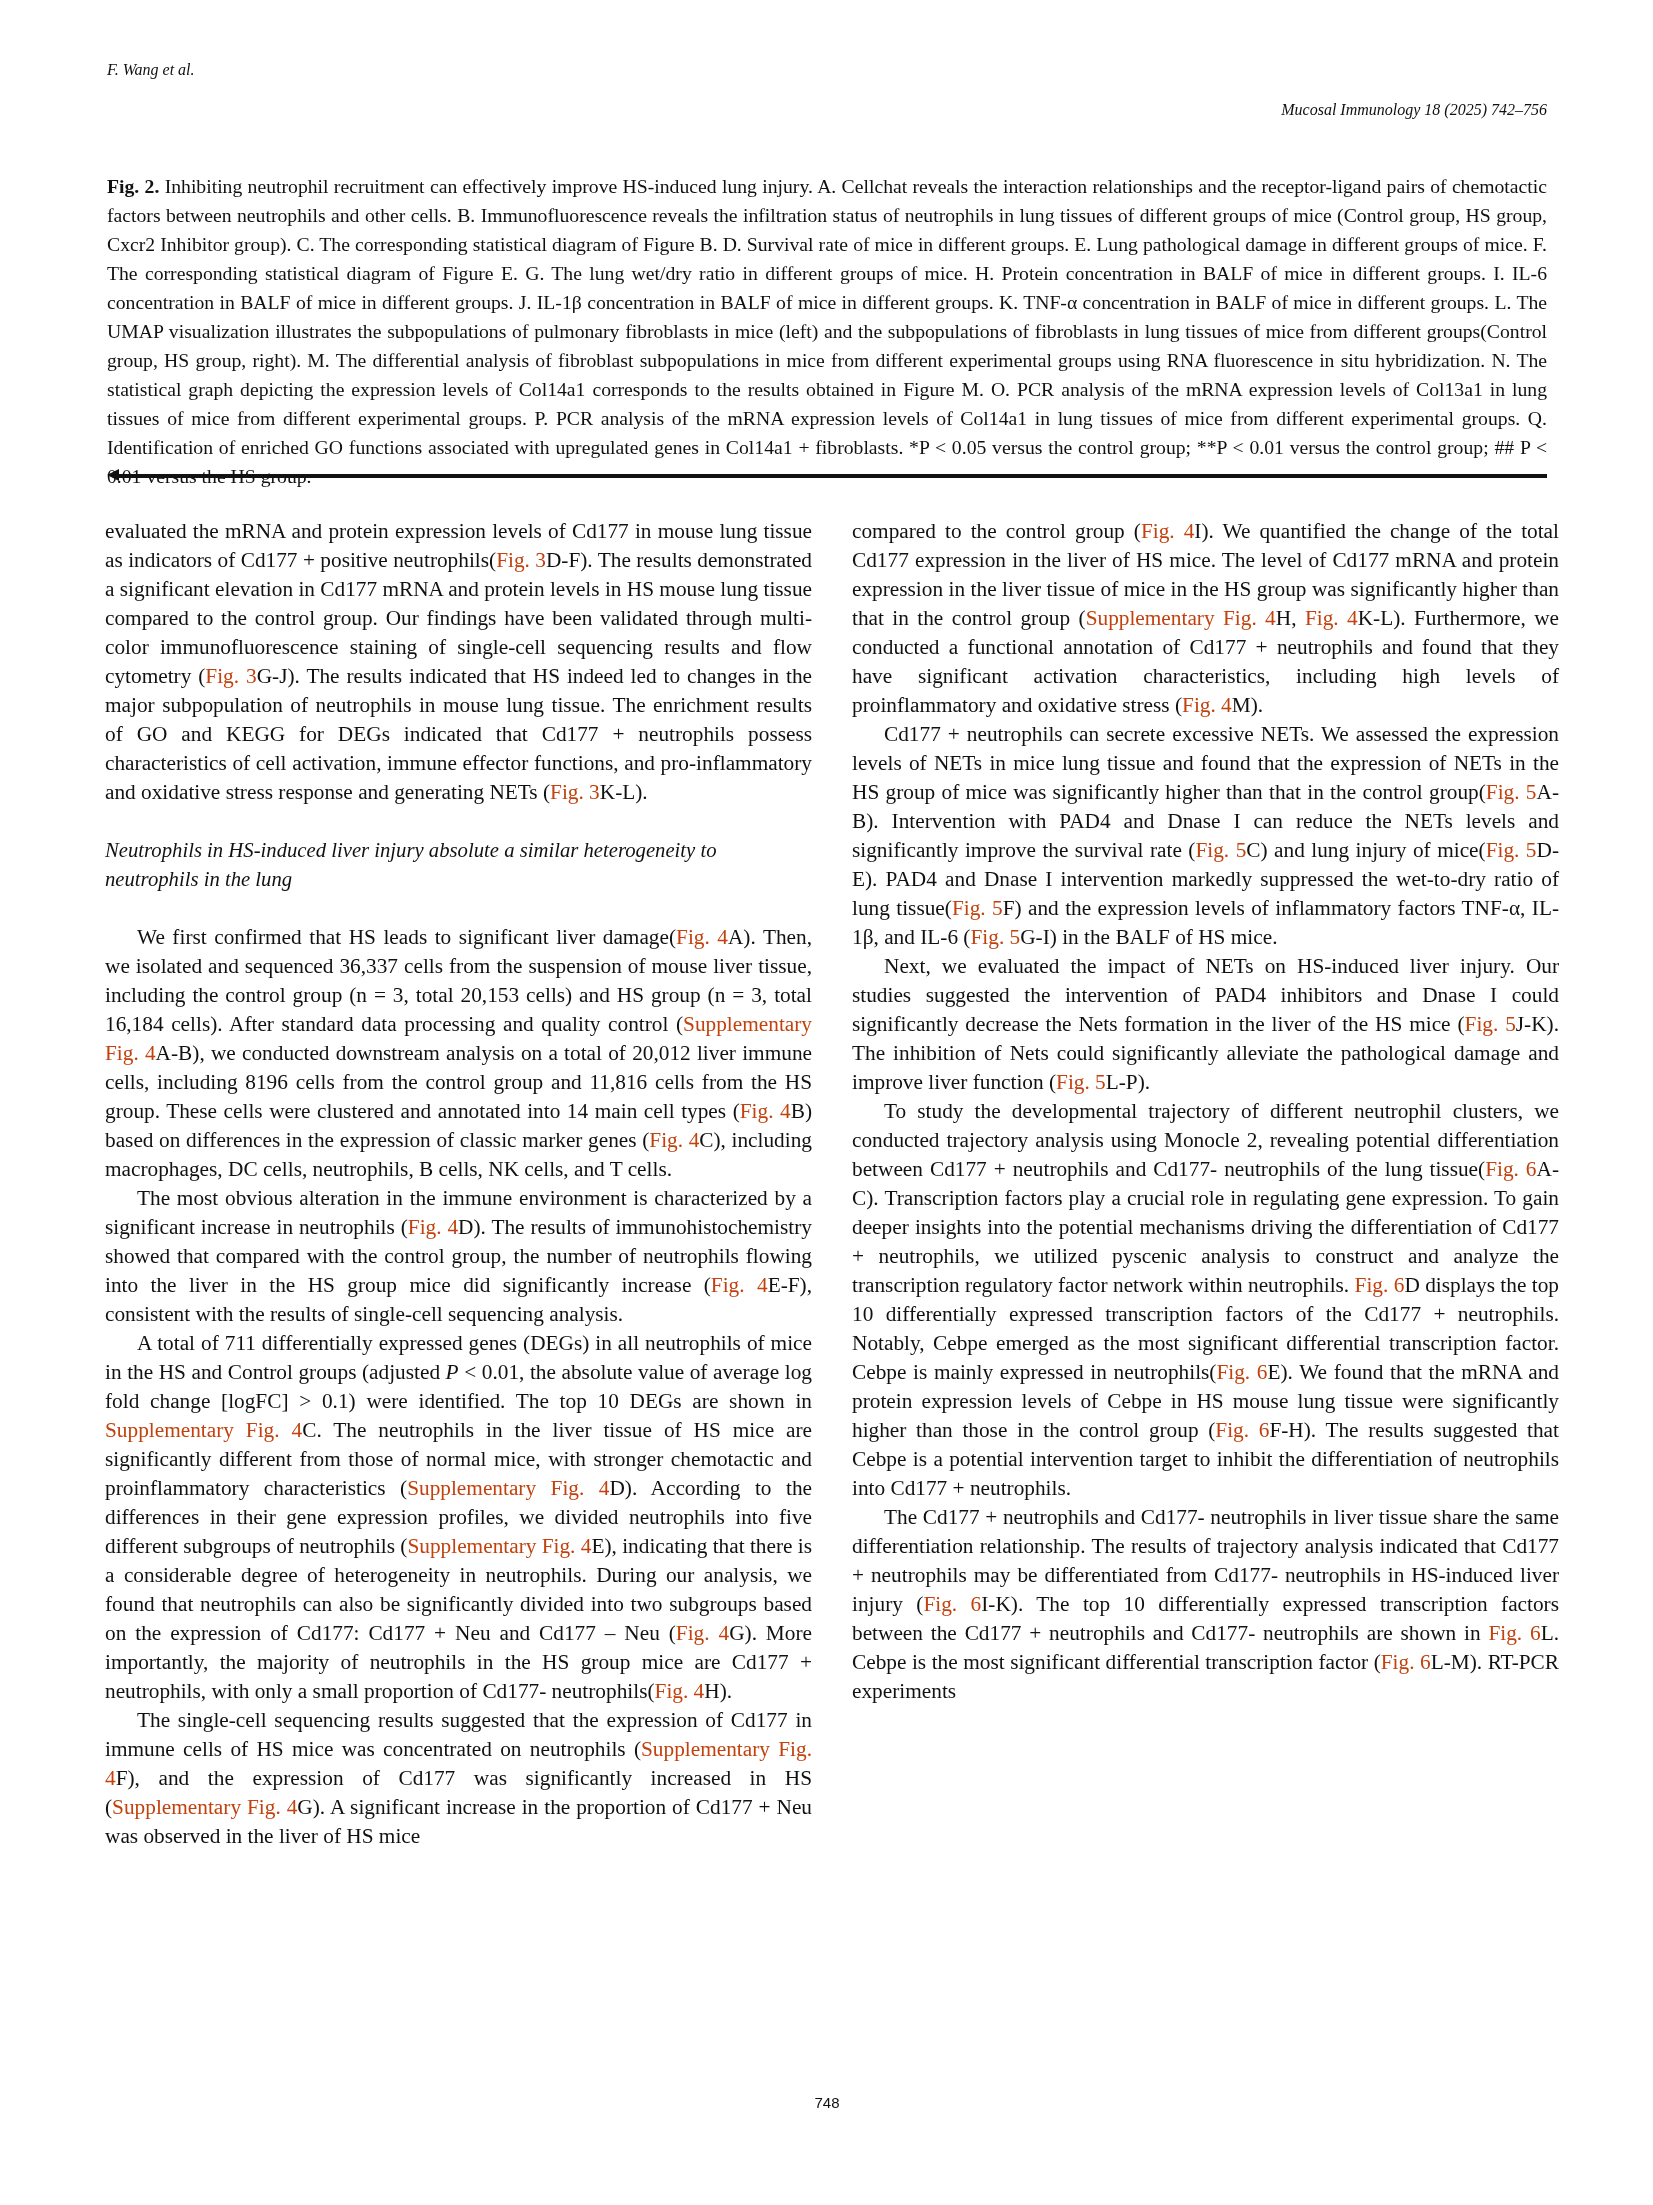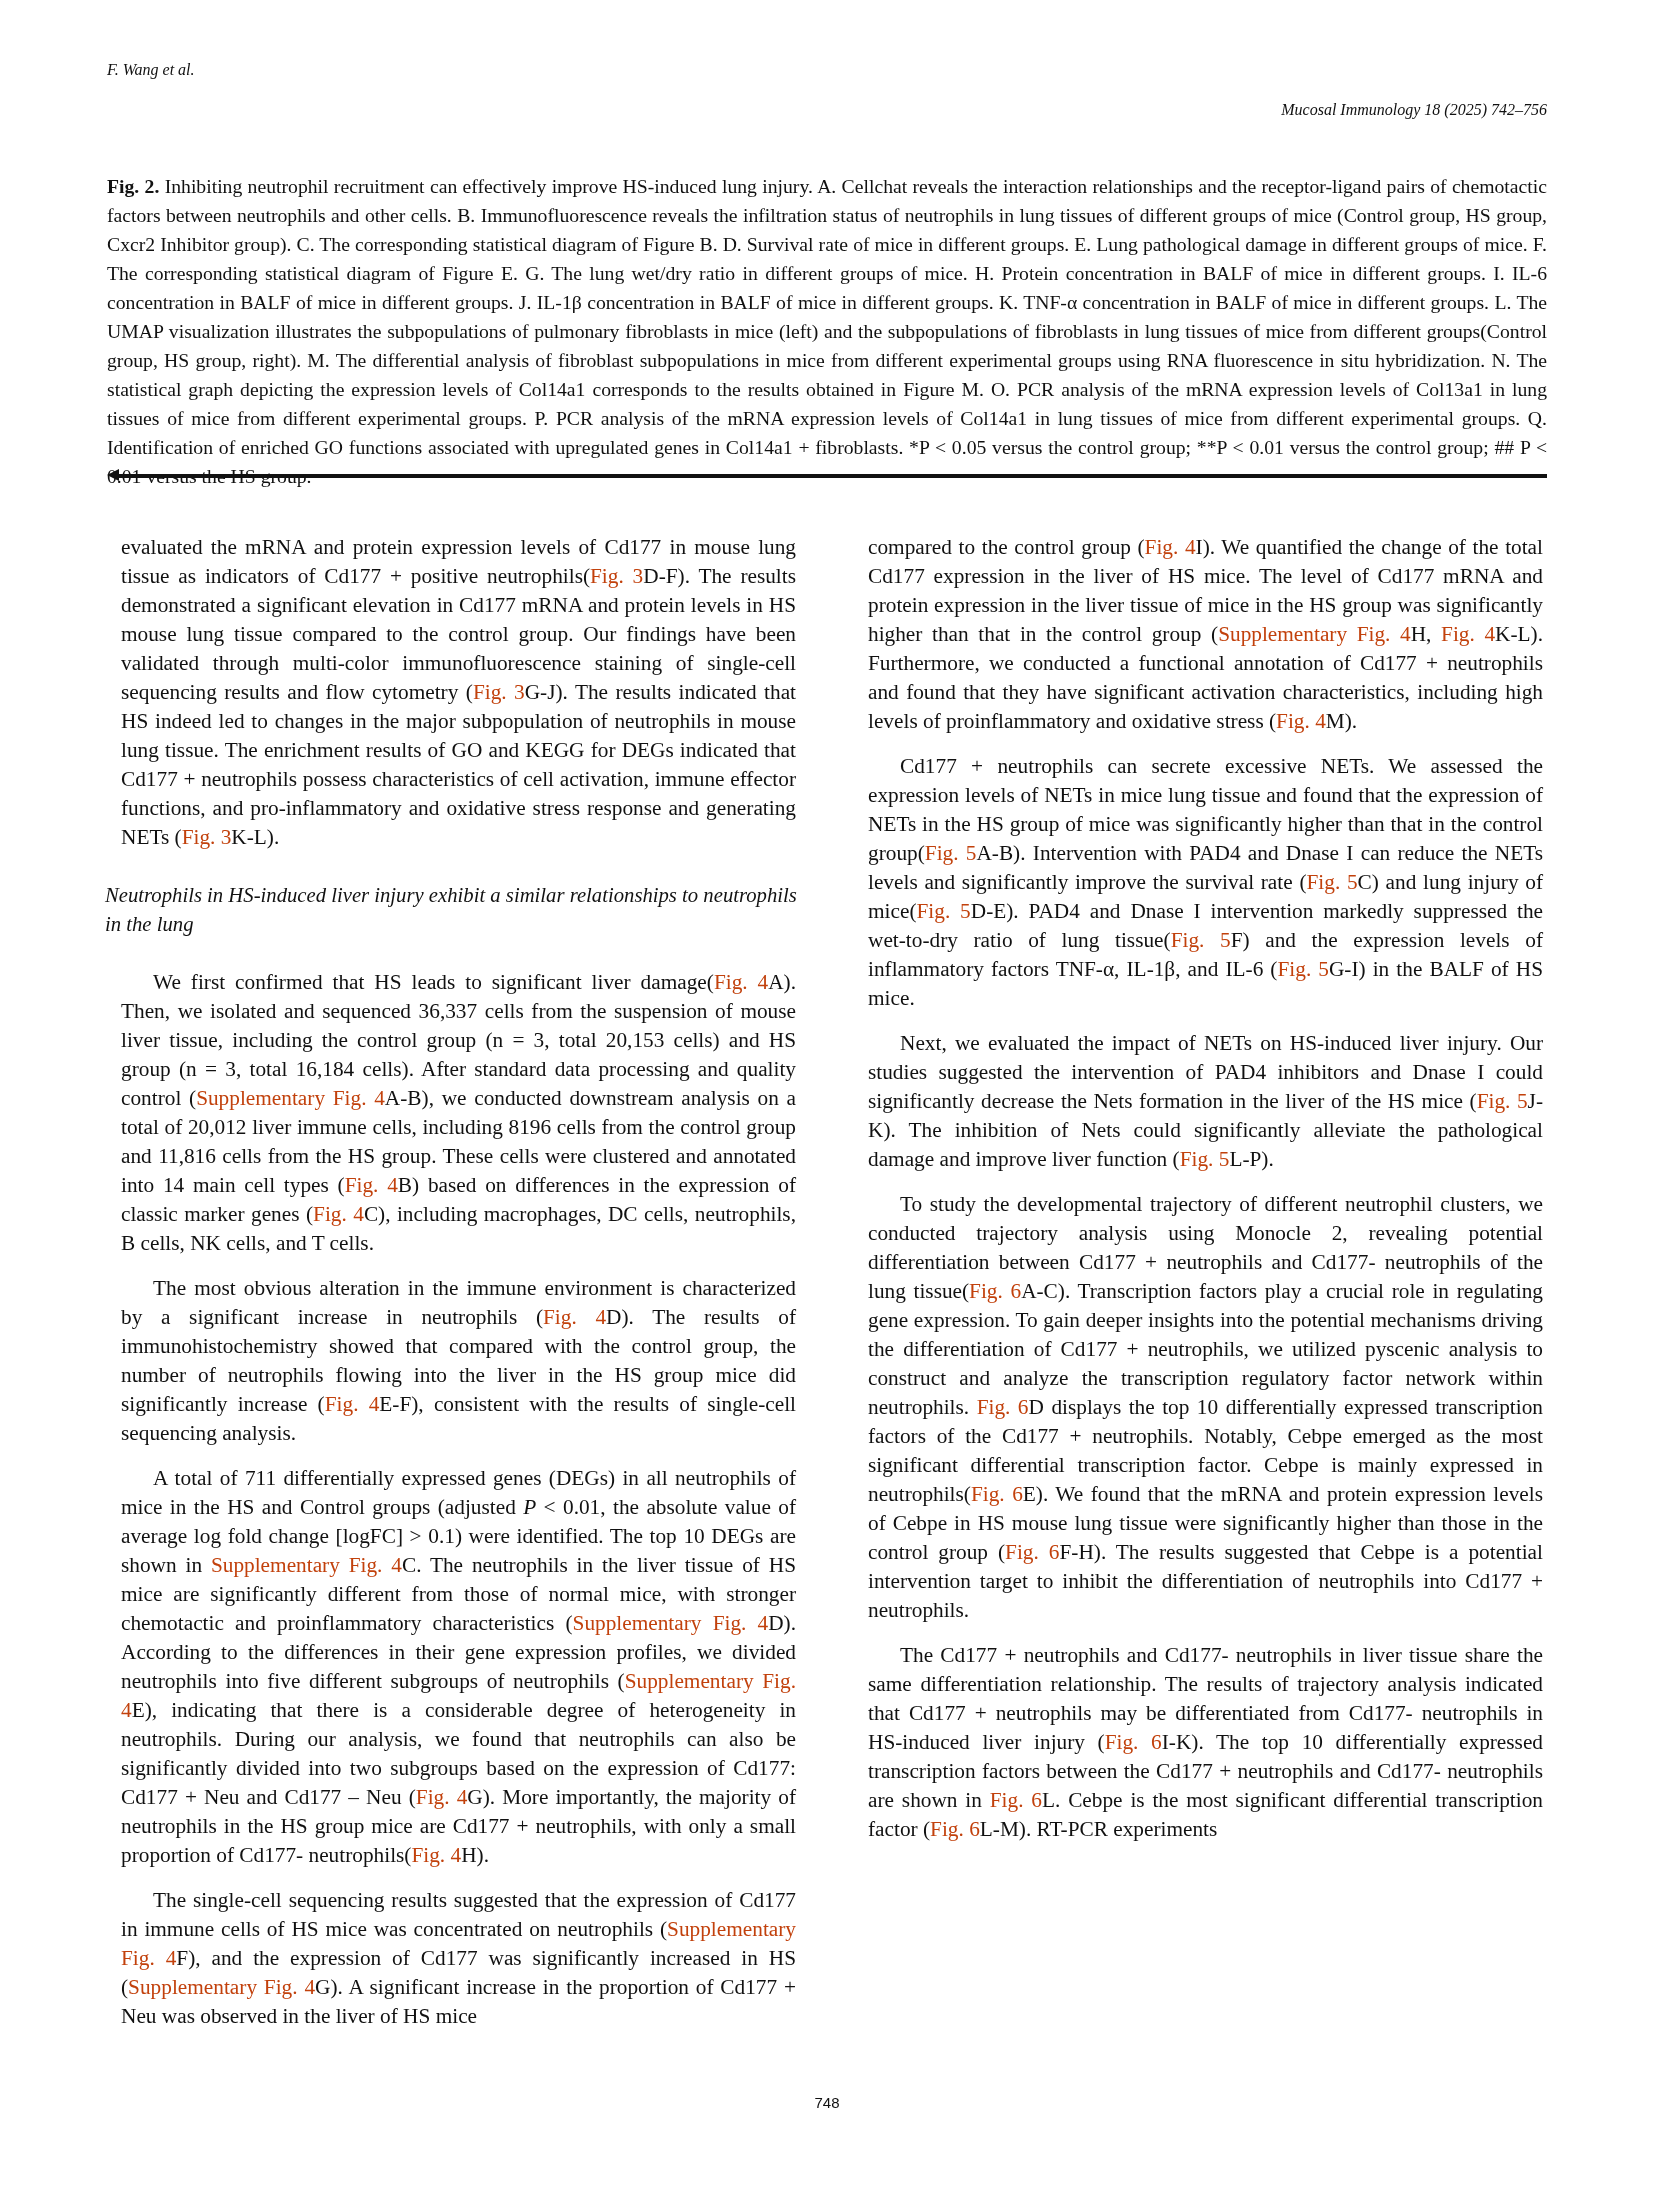--- a/index.html
+++ b/index.html
@@ -12,21 +12,21 @@
   .caption { position: absolute; top: 172px; left: 107px; width: 1440px;
          font-size: 19.7px; line-height: 29px; text-align: justify; }
   .caption b { font-weight: bold; }
   .caption-rule { position: absolute; top: 473px; left: 107px; width: 1440px; height: 5.3px; }
   .caption-rule .line { position: absolute; left: 9.3px; right: 0; top: 1.3px; height: 3.3px; background: #111; }
   .caption-rule .arrow { position: absolute; left: 0; top: -4px; width: 0; height: 0;
          border-top: 6.7px solid transparent; border-bottom: 6.7px solid transparent; border-right: 12px solid #111; }
   .col { position: absolute; top: 517px; width: 707px; font-size: 21.3px; line-height: 29px; text-align: justify; }
   .col.left { left: 105px; }
   .col.right { left: 852px; }
-  .col p { margin: 16px; text-indent: 32px; }
+  .col p { margin: 0; text-indent: 32px; }
   .col p.noindent { text-indent: 0; }
   .col h3 { font-style: italic; font-weight: normal; font-size: 20.7px; line-height: 29px; margin: 29px 0 29px 0; text-align: left; }
   .link { color: #c2410c; }
   .pageno { position: absolute; top: 2094px; left: 0; width: 1654px; text-align: center;
          font-family: "Liberation Sans", "DejaVu Sans", sans-serif; font-size: 15px; }
 </style>
 </head>
 <body>
 
 <div class="running-head">
@@ -39,21 +39,21 @@
   <span>Inhibiting neutrophil recruitment can effectively improve HS-induced lung injury. A. Cellchat reveals the interaction relationships and the receptor-ligand pairs of chemotactic factors between neutrophils and other cells. B. Immunofluorescence reveals the infiltration status of neutrophils in lung tissues of different groups of mice (Control group, HS group, Cxcr2 Inhibitor group). C. The corresponding statistical diagram of Figure B. D. Survival rate of mice in different groups. E. Lung pathological damage in different groups of mice. F. The corresponding statistical diagram of Figure E. G. The lung wet/dry ratio in different groups of mice. H. Protein concentration in BALF of mice in different groups. I. IL-6 concentration in BALF of mice in different groups. J. IL-1β concentration in BALF of mice in different groups. K. TNF-α concentration in BALF of mice in different groups. L. The UMAP visualization illustrates the subpopulations of pulmonary fibroblasts in mice (left) and the subpopulations of fibroblasts in lung tissues of mice from different groups(Control group, HS group, right). M. The differential analysis of fibroblast subpopulations in mice from different experimental groups using RNA fluorescence in situ hybridization. N. The statistical graph depicting the expression levels of Col14a1 corresponds to the results obtained in Figure M. O. PCR analysis of the mRNA expression levels of Col13a1 in lung tissues of mice from different experimental groups. P. PCR analysis of the mRNA expression levels of Col14a1 in lung tissues of mice from different experimental groups. Q. Identification of enriched GO functions associated with upregulated genes in Col14a1 + fibroblasts. *P &lt; 0.05 versus the control group; **P &lt; 0.01 versus the control group; ## P &lt; 0.01 versus the HS group.</span>
 </div>
 
 <div class="caption-rule">
   <span class="arrow"></span>
   <span class="line"></span>
 </div>
 
 <div class="col left">
     <p class="noindent"><span>evaluated the mRNA and protein expression levels of Cd177 in mouse lung tissue as indicators of Cd177 + positive neutrophils(</span><a class="link">Fig. 3</a><span>D-F). The results demonstrated a significant elevation in Cd177 mRNA and protein levels in HS mouse lung tissue compared to the control group. Our findings have been validated through multi-color immunofluorescence staining of single-cell sequencing results and flow cytometry (</span><a class="link">Fig. 3</a><span>G-J). The results indicated that HS indeed led to changes in the major subpopulation of neutrophils in mouse lung tissue. The enrichment results of GO and KEGG for DEGs indicated that Cd177 + neutrophils possess characteristics of cell activation, immune effector functions, and pro-inflammatory and oxidative stress response and generating NETs (</span><a class="link">Fig. 3</a><span>K-L).</span></p>
-    <h3>Neutrophils in HS-induced liver injury exhibit a similar relationships to neutrophils in the lung</h3>
+    <h3>Neutrophils in HS-induced liver injury absolute a similar heterogeneity to neutrophils in the lung</h3>
     <p><span>We first confirmed that HS leads to significant liver damage(</span><a class="link">Fig. 4</a><span>A). Then, we isolated and sequenced 36,337 cells from the suspension of mouse liver tissue, including the control group (n = 3, total 20,153 cells) and HS group (n = 3, total 16,184 cells). After standard data processing and quality control (</span><a class="link">Supplementary Fig. 4</a><span>A-B), we conducted downstream analysis on a total of 20,012 liver immune cells, including 8196 cells from the control group and 11,816 cells from the HS group. These cells were clustered and annotated into 14 main cell types (</span><a class="link">Fig. 4</a><span>B) based on differences in the expression of classic marker genes (</span><a class="link">Fig. 4</a><span>C), including macrophages, DC cells, neutrophils, B cells, NK cells, and T cells.</span></p>
     <p><span>The most obvious alteration in the immune environment is characterized by a significant increase in neutrophils (</span><a class="link">Fig. 4</a><span>D). The results of immunohistochemistry showed that compared with the control group, the number of neutrophils flowing into the liver in the HS group mice did significantly increase (</span><a class="link">Fig. 4</a><span>E-F), consistent with the results of single-cell sequencing analysis.</span></p>
     <p><span>A total of 711 differentially expressed genes (DEGs) in all neutrophils of mice in the HS and Control groups (adjusted </span><span style="font-style: italic;">P</span><span> &lt; 0.01, the absolute value of average log fold change [logFC] &gt; 0.1) were identified. The top 10 DEGs are shown in </span><a class="link">Supplementary Fig. 4</a><span>C. The neutrophils in the liver tissue of HS mice are significantly different from those of normal mice, with stronger chemotactic and proinflammatory characteristics (</span><a class="link">Supplementary Fig. 4</a><span>D). According to the differences in their gene expression profiles, we divided neutrophils into five different subgroups of neutrophils (</span><a class="link">Supplementary Fig. 4</a><span>E), indicating that there is a considerable degree of heterogeneity in neutrophils. During our analysis, we found that neutrophils can also be significantly divided into two subgroups based on the expression of Cd177: Cd177 + Neu and Cd177 – Neu (</span><a class="link">Fig. 4</a><span>G). More importantly, the majority of neutrophils in the HS group mice are Cd177 + neutrophils, with only a small proportion of Cd177- neutrophils(</span><a class="link">Fig. 4</a><span>H).</span></p>
     <p><span>The single-cell sequencing results suggested that the expression of Cd177 in immune cells of HS mice was concentrated on neutrophils (</span><a class="link">Supplementary Fig. 4</a><span>F), and the expression of Cd177 was significantly increased in HS (</span><a class="link">Supplementary Fig. 4</a><span>G). A significant increase in the proportion of Cd177 + Neu was observed in the liver of HS mice</span></p>
   </div>
 <div class="col right">
     <p class="noindent"><span>compared to the control group (</span><a class="link">Fig. 4</a><span>I). We quantified the change of the total Cd177 expression in the liver of HS mice. The level of Cd177 mRNA and protein expression in the liver tissue of mice in the HS group was significantly higher than that in the control group (</span><a class="link">Supplementary Fig. 4</a><span>H, </span><a class="link">Fig. 4</a><span>K-L). Furthermore, we conducted a functional annotation of Cd177 + neutrophils and found that they have significant activation characteristics, including high levels of proinflammatory and oxidative stress (</span><a class="link">Fig. 4</a><span>M).</span></p>
     <p><span>Cd177 + neutrophils can secrete excessive NETs. We assessed the expression levels of NETs in mice lung tissue and found that the expression of NETs in the HS group of mice was significantly higher than that in the control group(</span><a class="link">Fig. 5</a><span>A-B). Intervention with PAD4 and Dnase I can reduce the NETs levels and significantly improve the survival rate (</span><a class="link">Fig. 5</a><span>C) and lung injury of mice(</span><a class="link">Fig. 5</a><span>D-E). PAD4 and Dnase I intervention markedly suppressed the wet-to-dry ratio of lung tissue(</span><a class="link">Fig. 5</a><span>F) and the expression levels of inflammatory factors TNF-α, IL-1β, and IL-6 (</span><a class="link">Fig. 5</a><span>G-I) in the BALF of HS mice.</span></p>
     <p><span>Next, we evaluated the impact of NETs on HS-induced liver injury. Our studies suggested the intervention of PAD4 inhibitors and Dnase I could significantly decrease the Nets formation in the liver of the HS mice (</span><a class="link">Fig. 5</a><span>J-K). The inhibition of Nets could significantly alleviate the pathological damage and improve liver function (</span><a class="link">Fig. 5</a><span>L-P).</span></p>
     <p><span>To study the developmental trajectory of different neutrophil clusters, we conducted trajectory analysis using Monocle 2, revealing potential differentiation between Cd177 + neutrophils and Cd177- neutrophils of the lung tissue(</span><a class="link">Fig. 6</a><span>A-C). Transcription factors play a crucial role in regulating gene expression. To gain deeper insights into the potential mechanisms driving the differentiation of Cd177 + neutrophils, we utilized pyscenic analysis to construct and analyze the transcription regulatory factor network within neutrophils. </span><a class="link">Fig. 6</a><span>D displays the top 10 differentially expressed transcription factors of the Cd177 + neutrophils. Notably, Cebpe emerged as the most significant differential transcription factor. Cebpe is mainly expressed in neutrophils(</span><a class="link">Fig. 6</a><span>E). We found that the mRNA and protein expression levels of Cebpe in HS mouse lung tissue were significantly higher than those in the control group (</span><a class="link">Fig. 6</a><span>F-H). The results suggested that Cebpe is a potential intervention target to inhibit the differentiation of neutrophils into Cd177 + neutrophils.</span></p>

